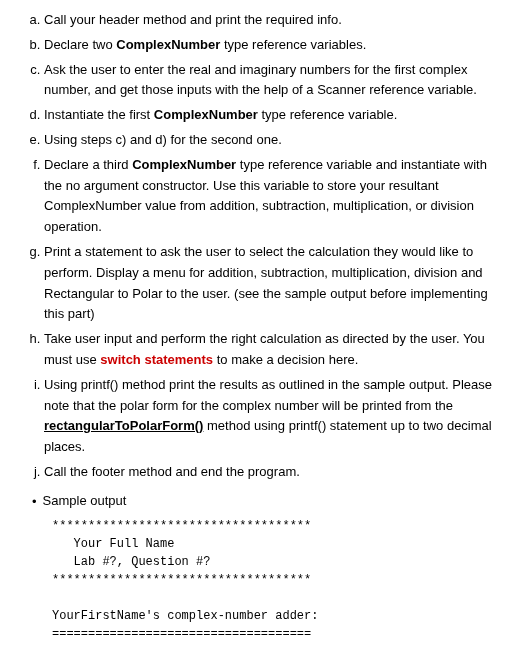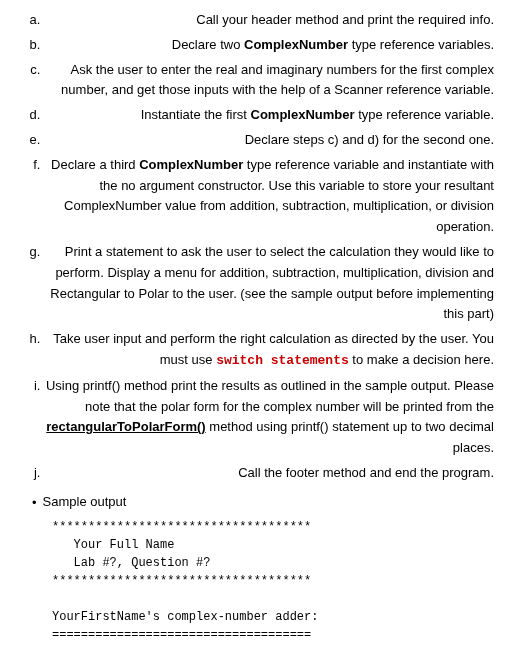--- a/index.html
+++ b/index.html
@@ -16,33 +16,31 @@
       min-height: 657px;
       padding: 10px 16px;
     }
     .content-area {
       width: 100%;
     }
     ol.alpha-list {
       list-style-type: lower-alpha;
       padding-left: 28px;
       line-height: 1.6;
-      text-align: right;
     }
     ol.alpha-list li {
       margin-bottom: 4px;
     }
     .bold-term {
       font-weight: bold;
       margin-top: 8px;
     }
     .red-term {
       color: #cc0000;
       font-weight: bold;
-      font-family: Liberation Mono, monospace;
     }
     .underline-bold {
       font-weight: bold;
       text-decoration: underline;
     }
     .sample-section {
       margin-top: 10px;
       padding-left: 16px;
     }
     .bullet-item {
@@ -86,21 +84,21 @@
     <li>
       <span>Declare two </span><span class="bold-term">ComplexNumber</span><span> type reference variables.</span>
     </li>
     <li>
       <span>Ask the user to enter the real and imaginary numbers for the first complex number, and get those inputs with the help of a Scanner reference variable.</span>
     </li>
     <li>
       <span>Instantiate the first </span><span class="bold-term">ComplexNumber</span><span> type reference variable.</span>
     </li>
     <li>
-      <span>Declare steps c) and d) for the second one.</span>
+      <span>Using steps c) and d) for the second one.</span>
     </li>
     <li>
       <span>Declare a third </span><span class="bold-term">ComplexNumber</span><span> type reference variable and instantiate with the no argument constructor. Use this variable to store your resultant ComplexNumber value from addition, subtraction, multiplication, or division operation.</span>
     </li>
     <li>
       <span>Print a statement to ask the user to select the calculation they would like to perform. Display a menu for addition, subtraction, multiplication, division and Rectangular to Polar to the user. (see the sample output before implementing this part)</span>
     </li>
     <li>
       <span>Take user input and perform the right calculation as directed by the user. You must use </span><span class="red-term">switch statements</span><span> to make a decision here.</span>
     </li>

